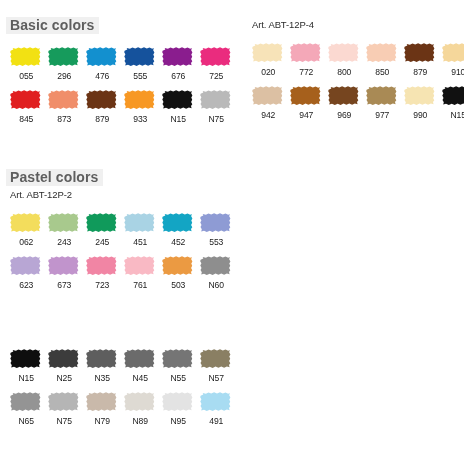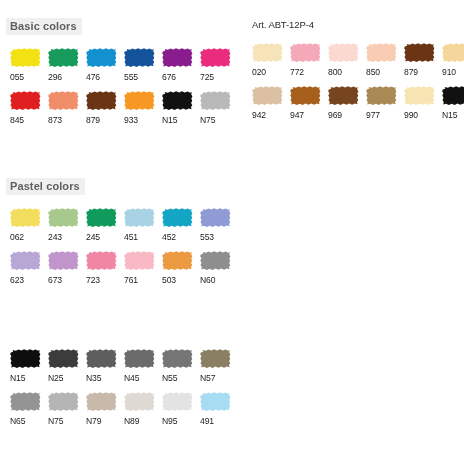--- a/index.html
+++ b/index.html
@@ -23,21 +23,21 @@
 
   
   .panel {
     position: absolute;
   }
   .panel-head {
     margin: 0 0 0 0;
   }
   .panel-title {
     display: inline-block;
-    font-size: 11px;
+    font-size: 14px;
     font-weight: bold;
     color: #5e5e5e;
     letter-spacing: .1px;
     background: #f0f0f0;
     padding: 1px 5px 2px 4px;
     line-height: 14px;
   }
   .panel-art {
     display: block;
     font-size: 9.5px;
@@ -46,20 +46,21 @@
     letter-spacing: -.1px;
     margin-top: 3px;
     padding-left: 4px;
     line-height: 11px;
   }
 
   
   .grid {
     margin-top: 12px;
     padding-left: 3px;
+    text-align: center;
   }
   .grid-row {
     display: flex;
     margin-bottom: 8px;
   }
   .grid-row:last-child { margin-bottom: 0; }
 
   .cell {
     width: 33.5px;
     margin-right: 4.5px;
@@ -82,21 +83,21 @@
     letter-spacing: -.1px;
     margin-top: 4px;
     padding-left: 1px;
     line-height: 10px;
     white-space: nowrap;
   }
 
   
   #panel-basic    { left: 6px;   top: 16px;  }
   #panel-portrait { left: 248px; top: 16px;  }
-  #panel-pastel   { left: 6px;   top: 176px; }
+  #panel-pastel   { left: 6px;   top: 168px; }
   #panel-gray     { left: 6px;   top: 336px; }
 </style>
 </head>
 <body>
 
 <div id="sheet">
 
 <div class="panel" id="panel-basic">
       <div class="panel-head"><span class="panel-title">Basic colors</span></div>
       <div class="grid">
@@ -301,21 +302,21 @@
               <svg viewBox="0 0 64 42" xmlns="http://www.w3.org/2000/svg">
                 <path d="M3.2,9.4 L8.6,7.0 L7.4,4.2 L13.8,5.6 L19.0,3.0 L24.4,5.2 L30.2,2.6 L36.0,5.0 L42.0,2.4 L47.6,5.0 L53.0,3.2 L58.4,5.4 L61.6,4.0 L60.4,8.6 L62.8,12.8 L60.6,17.0 L62.4,21.6 L60.2,26.2 L62.6,30.4 L60.0,34.2 L61.2,38.6 L55.8,36.8 L50.2,39.4 L44.6,37.0 L38.8,39.6 L33.0,37.2 L27.2,39.8 L21.4,37.4 L15.6,40.0 L10.0,37.6 L4.4,39.2 L5.6,34.6 L3.0,30.2 L5.0,25.8 L2.6,21.2 L4.8,16.6 L2.4,12.6 Z" fill="#111111"></path>
               </svg>
             </span>
             <span class="cell-code">N15</span>
           </div>
         </div>
       </div>
     </div>
     <div class="panel" id="panel-pastel">
-      <div class="panel-head"><span class="panel-title">Pastel colors</span></div>
+      <div class="panel-head"><span class="panel-title">Pastel colors</span><span class="panel-art">Art. ABT-12P-2</span></div>
       <div class="grid">
         <div class="grid-row">
           <div class="cell">
             <span class="blob">
               <svg viewBox="0 0 64 42" xmlns="http://www.w3.org/2000/svg">
                 <path d="M3.2,9.4 L8.6,7.0 L7.4,4.2 L13.8,5.6 L19.0,3.0 L24.4,5.2 L30.2,2.6 L36.0,5.0 L42.0,2.4 L47.6,5.0 L53.0,3.2 L58.4,5.4 L61.6,4.0 L60.4,8.6 L62.8,12.8 L60.6,17.0 L62.4,21.6 L60.2,26.2 L62.6,30.4 L60.0,34.2 L61.2,38.6 L55.8,36.8 L50.2,39.4 L44.6,37.0 L38.8,39.6 L33.0,37.2 L27.2,39.8 L21.4,37.4 L15.6,40.0 L10.0,37.6 L4.4,39.2 L5.6,34.6 L3.0,30.2 L5.0,25.8 L2.6,21.2 L4.8,16.6 L2.4,12.6 Z" fill="#f3dd5c"></path>
               </svg>
             </span>
             <span class="cell-code">062</span>
           </div>

